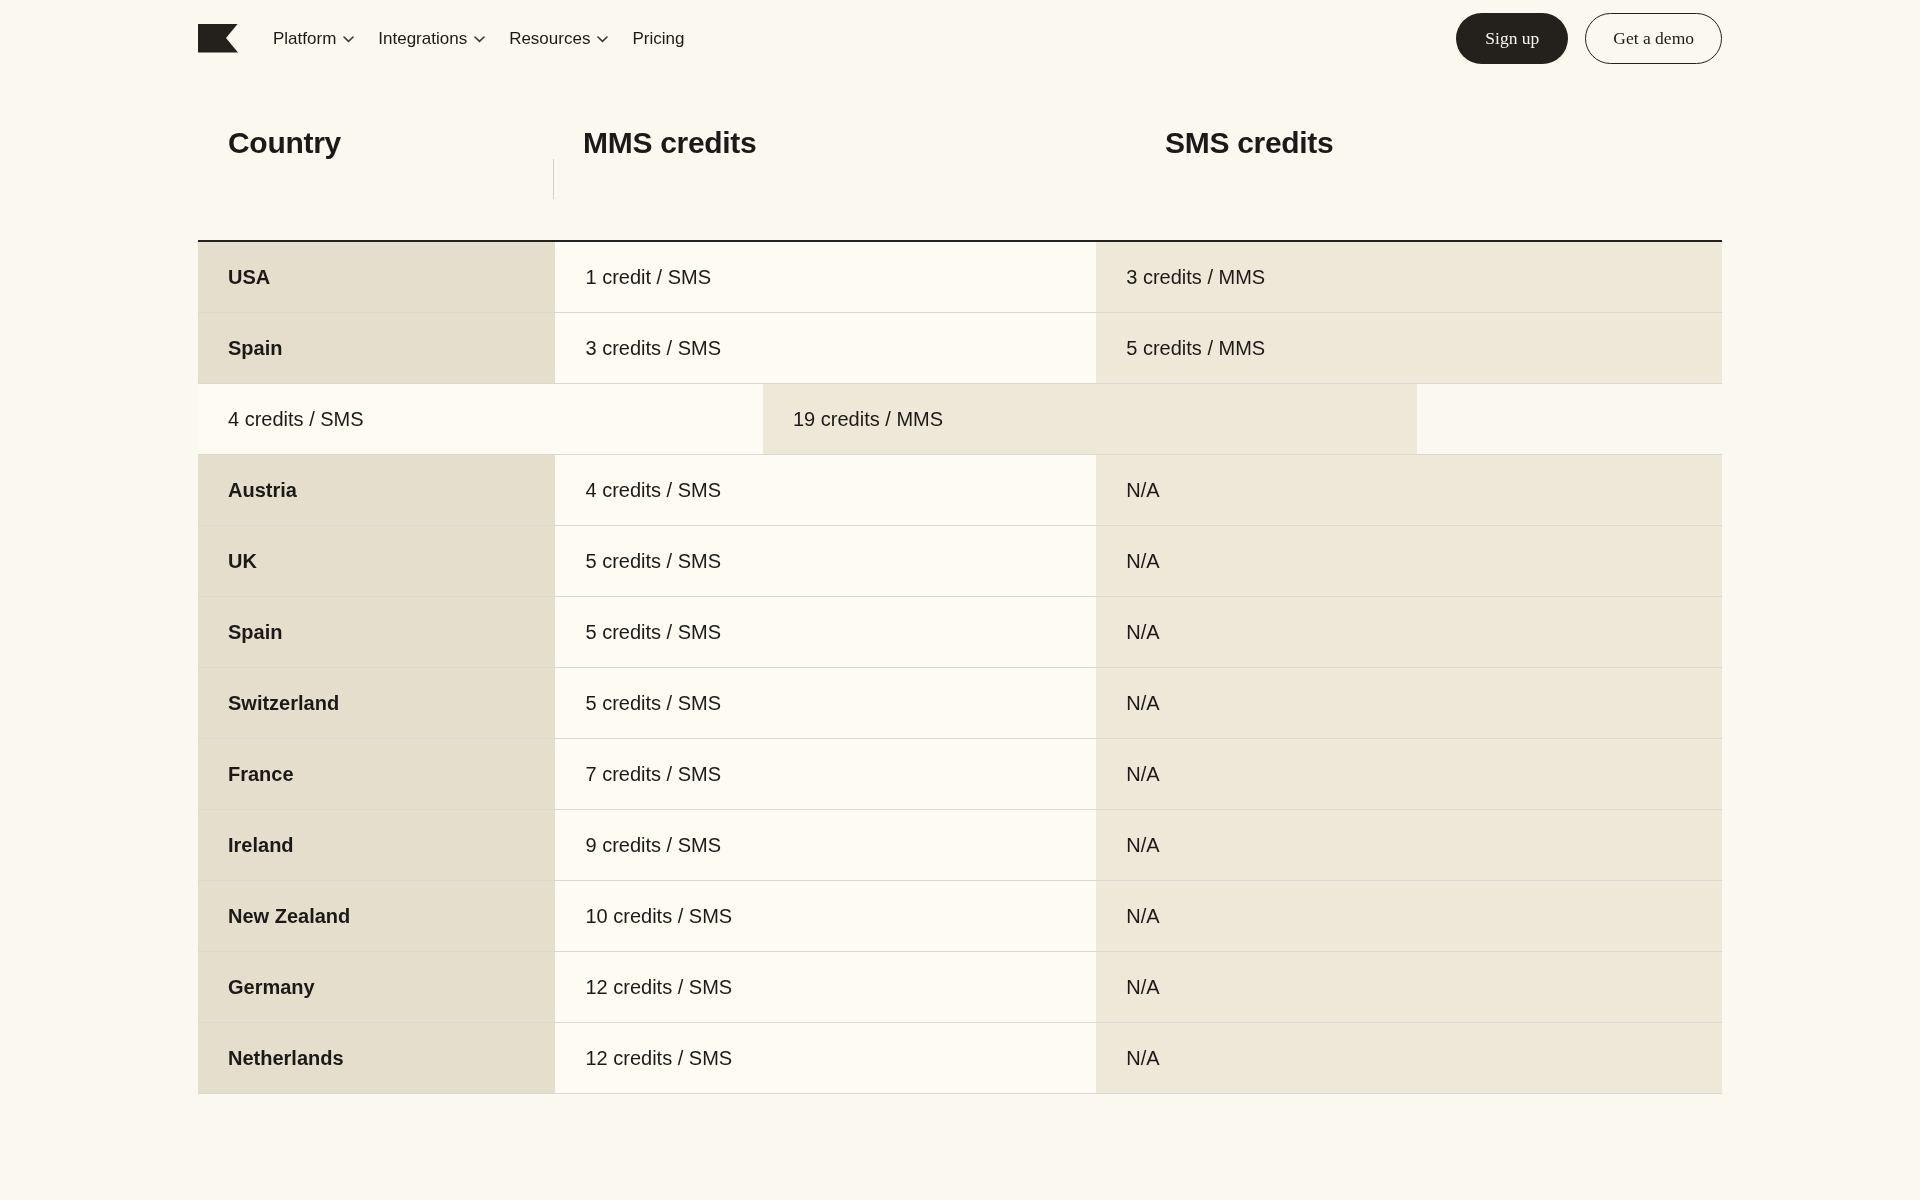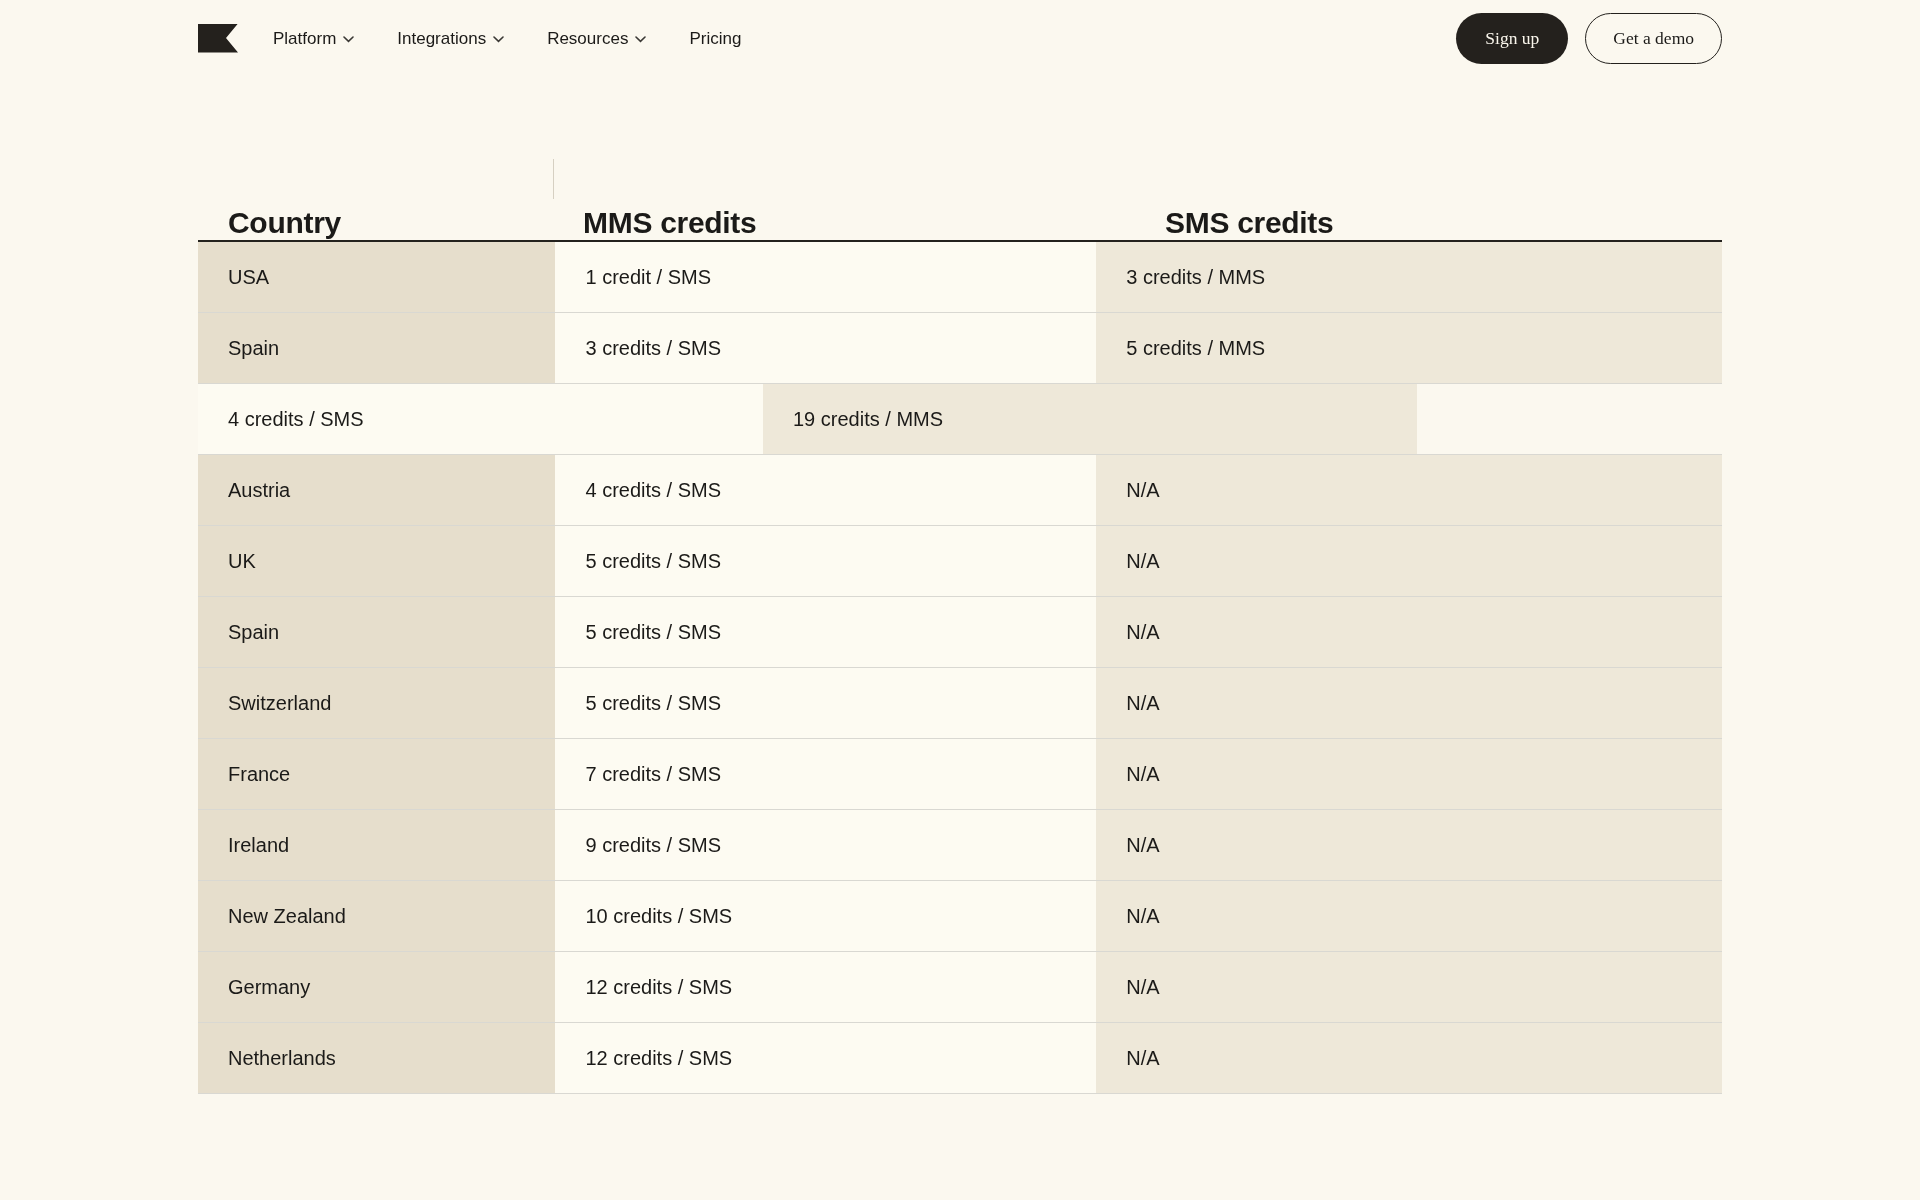--- a/index.html
+++ b/index.html
@@ -35,21 +35,21 @@
     width:40px;height:29px;
     background:var(--button-dark-bg);
     clip-path:polygon(0 0,100% 0,70% 50%,100% 100%,0 100%);
     flex:0 0 auto;
     cursor:pointer;
   }
   .nav-links{
     display:flex;
     align-items:center;
     margin-left:35px;
-    gap:43px;
+    gap:24px;
   }
   .nav-item{
     display:flex;
     align-items:center;
     gap:7px;
     font-size:17px;
     line-height:1;
     color:var(--text);
     cursor:pointer;
     white-space:nowrap;
@@ -88,21 +88,21 @@
 
   
   .table-wrap{
     margin:0 198px;
     width:1524px;
   }
   .thead{
     position:relative;
     height:164px;
     display:flex;
-    align-items:flex-end;
+    align-items:flex-start;
     padding-top:50px;
   }
   .th{
     font-size:30px;
     font-weight:700;
     letter-spacing:-0.3px;
     padding-left:30px;
   }
   .th-country{width:355px;}
   .th-sms{width:587px;}
@@ -125,21 +125,21 @@
   }
   .td{
     display:flex;
     align-items:center;
     font-size:20px;
     padding-left:30px;
   }
   .td-country{
     width:373px;
     background:var(--country-column-bg);
-    font-weight:400;
+    font-weight:700;
   }
   .td-sms{
     width:565px;
     background:var(--sms-column-bg);
     font-weight:400;
   }
   .td-mms{
     width:654px;
     background:var(--mms-column-bg);
     font-weight:400;

